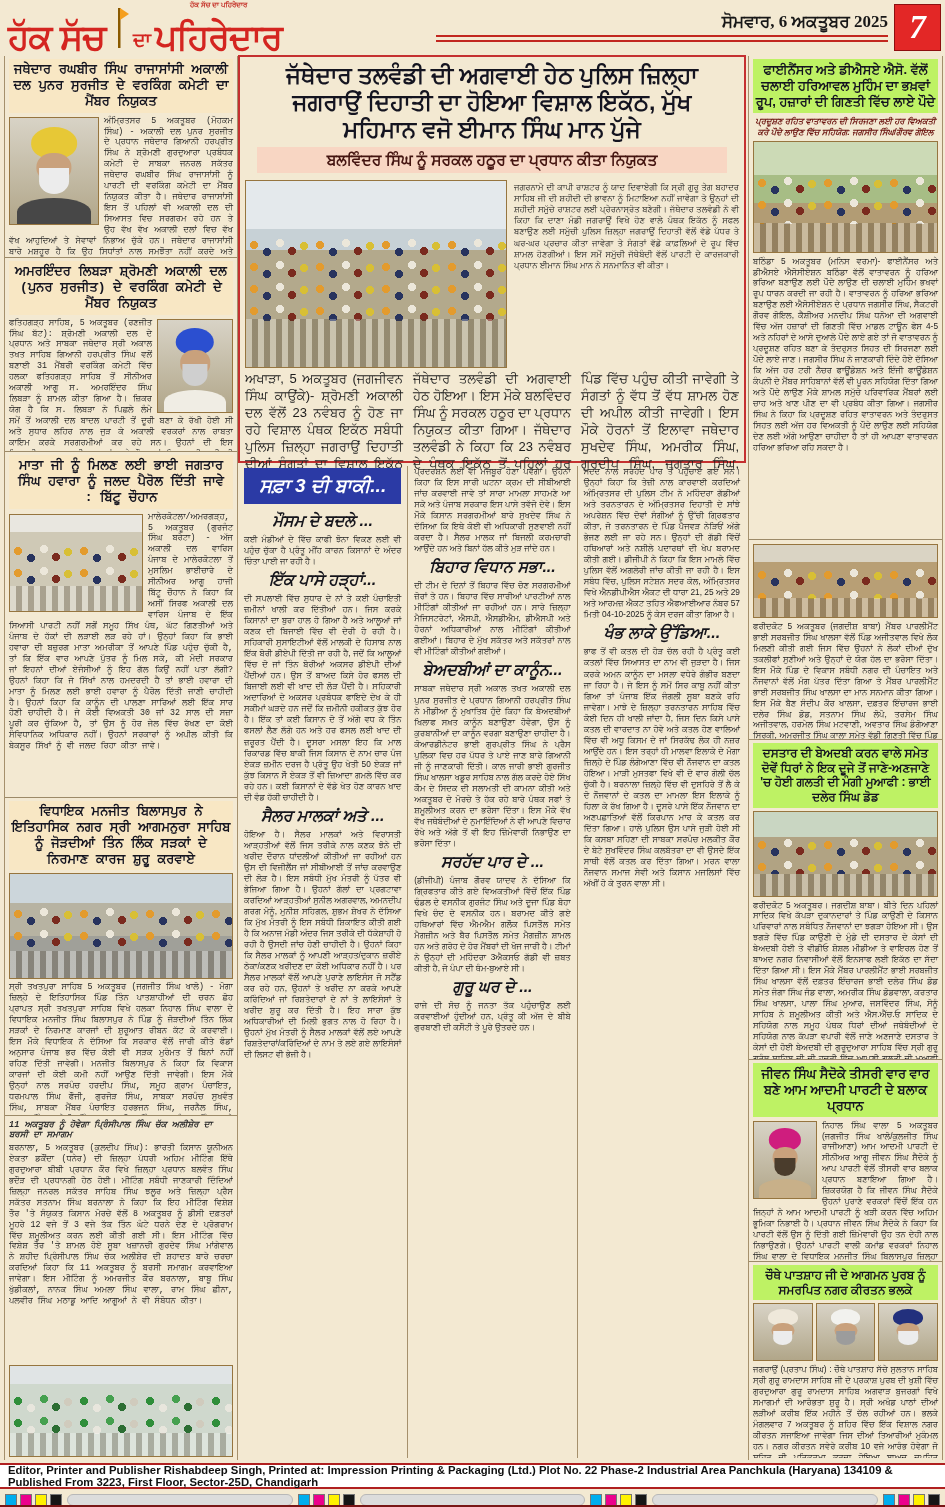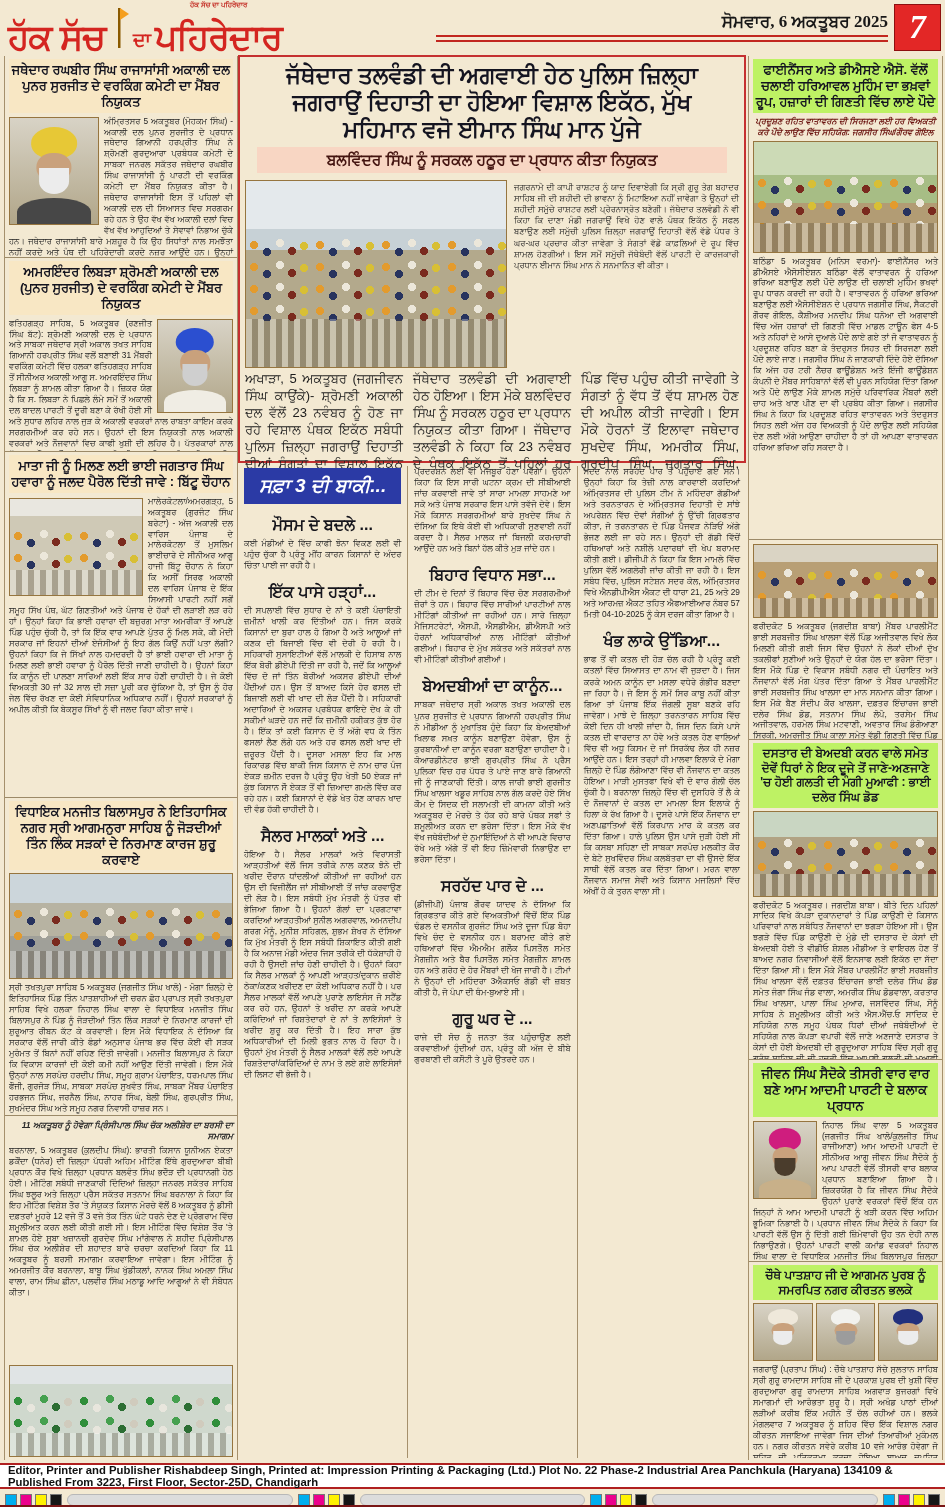--- a/index.html
+++ b/index.html
@@ -15,21 +15,21 @@
              font-family:"Liberation Serif","DejaVu Serif",serif;font-size:17px;font-weight:700;color:#181818;}
   .page-badge{position:absolute;left:894px;top:4px;width:45px;height:45px;background:#e32726;border:1px solid #8e0f0f;
               color:#fff;display:flex;align-items:center;justify-content:center;
               font-family:"Liberation Serif","DejaVu Serif",serif;font-style:italic;font-weight:700;font-size:33px;}
   
   .hl{font-weight:800;text-align:center;line-height:1.22;color:#141420;}
   .body-p{font-size:8.3px;line-height:1.32;text-align:justify;color:#232323;margin:2px 0 0;}
   .rail{position:absolute;top:56px;border-left:1px solid #a5906c;border-right:1px solid #a5906c;background:#f3e9d2;}
   .art{padding:3px 4px;border-bottom:1px solid #9c8a68;overflow:hidden;box-sizing:border-box;}
   .art .hl{font-size:13px;background:#f8e7c4;padding:3px 2px;margin:0 0 3px;}
-  .subhl{font-size:8.6px;font-weight:800;font-style:italic;text-align:right;color:#2a2a2a;margin:1px 0 3px;}
+  .subhl{font-size:8.6px;font-weight:800;font-style:italic;text-align:left;color:#2a2a2a;margin:1px 0 3px;}
   
   .ph{position:relative;border:1px solid #96753f;overflow:hidden;box-sizing:border-box;}
   .ph::before{content:"";position:absolute;left:0;right:0;top:30%;height:45%;
     background-image:
       radial-gradient(circle 4px at 8px 8px,#e39b2d 97%,transparent),
       radial-gradient(circle 4px at 21px 15px,#27335e 97%,transparent),
       radial-gradient(circle 4px at 34px 6px,#ece7da 97%,transparent),
       radial-gradient(circle 4px at 46px 14px,#7a2a1e 97%,transparent),
       radial-gradient(circle 4px at 58px 9px,#d8bf35 97%,transparent);
     background-size:66px 22px;}
@@ -68,21 +68,21 @@
   .main-photo{float:left;width:262px;height:188px;margin:2px 7px 3px 0;}
   .main-right{font-size:8.4px;line-height:1.33;text-align:justify;}
   .main-cols{clear:both;height:104px;column-count:3;column-gap:10px;font-size:13px;line-height:1.3;
              text-align:justify;margin-top:4px;overflow:hidden;}
   
   .cont{position:absolute;left:238px;top:466px;width:508px;height:992px;display:flex;box-sizing:border-box;}
   .cont-col{width:170px;padding:0 6px;box-sizing:border-box;overflow:hidden;}
   .cont-col + .cont-col{border-left:1px solid #a5906c;}
   .cont-title{background:#2b3aa5;color:#fff;font-style:italic;font-weight:800;font-size:19px;
               text-align:center;padding:7px 4px;margin:2px 0 8px;}
-  .cont-h{font-weight:800;font-size:16px;text-align:center;color:#15151c;margin:12px 0 4px;}
+  .cont-h{font-style:italic;font-weight:800;font-size:16px;text-align:center;color:#15151c;margin:0 0 4px;}
   .cont-p{font-size:8.3px;line-height:1.33;text-align:justify;color:#232323;margin:0 0 4px;}
   
   #rail-right .art .hl{background:#bef264;}
   .maroon-sub{font-size:8.4px;font-weight:800;font-style:italic;text-align:center;color:#6b1410;margin:1px 0 3px;}
   .mini-row{display:flex;gap:3px;justify-content:center;margin:2px 0 3px;}
   
   .footer{position:absolute;left:0;top:1463px;width:945px;height:26px;background:#fff;
           border-top:2px solid #b02020;border-bottom:2px solid #b02020;display:flex;align-items:center;
           padding:0 8px;box-sizing:border-box;font-size:11.3px;font-weight:700;color:#101010;}
   .regrow{position:absolute;left:0;top:1493px;width:945px;height:14px;display:flex;align-items:center;
@@ -109,21 +109,21 @@
     </span>
     <span class="logo-da">ਦਾ</span>
     <span class="logo-big">ਪਹਿਰੇਦਾਰ</span>
   </div>
   <div class="logo-small">ਹੱਕ ਸੱਚ ਦਾ ਪਹਿਰੇਦਾਰ</div>
   <div class="rule" style="top:35px;"></div>
   <div class="rule" style="top:40px;"></div>
   <div class="date-line">ਸੋਮਵਾਰ, 6 ਅਕਤੂਬਰ 2025</div>
   <div class="page-badge">7</div>
 
-  <div class="rail" id="rail-left" style="left:4px;width:232px;height:1404px;">
+  <div class="rail" id="rail-left" style="left:4px;width:232px;height:1404px;font-family:Liberation Mono, monospace;">
 
     <div class="art" style="height:202px;">
       <div class="hl">ਜਥੇਦਾਰ ਰਘਬੀਰ ਸਿੰਘ ਰਾਜਾਸਾਂਸੀ ਅਕਾਲੀ ਦਲ ਪੁਨਰ ਸੁਰਜੀਤ ਦੇ ਵਰਕਿੰਗ ਕਮੇਟੀ ਦਾ ਮੈਂਬਰ ਨਿਯੁਕਤ</div>
       <div class="pt" style="float:left;width:88px;height:106px;margin:1px 5px 2px 0;">
         <span class="turban" style="background:#e7c836;"></span>
         <span class="face"></span>
         <span class="beard"></span>
         <span class="shoulders" style="background:#474747;"></span>
       </div>
       <p class="body-p">ਅੰਮ੍ਰਿਤਸਰ 5 ਅਕਤੂਬਰ (ਮੋਹਕਮ ਸਿੰਘ) - ਅਕਾਲੀ ਦਲ ਪੁਨਰ ਸੁਰਜੀਤ ਦੇ ਪ੍ਰਧਾਨ ਜਥੇਦਾਰ ਗਿਆਨੀ ਹਰਪ੍ਰੀਤ ਸਿੰਘ ਨੇ ਸ਼੍ਰੋਮਣੀ ਗੁਰਦੁਆਰਾ ਪ੍ਰਬੰਧਕ ਕਮੇਟੀ ਦੇ ਸਾਬਕਾ ਜਨਰਲ ਸਕੱਤਰ ਜਥੇਦਾਰ ਰਘਬੀਰ ਸਿੰਘ ਰਾਜਾਸਾਂਸੀ ਨੂੰ ਪਾਰਟੀ ਦੀ ਵਰਕਿੰਗ ਕਮੇਟੀ ਦਾ ਮੈਂਬਰ ਨਿਯੁਕਤ ਕੀਤਾ ਹੈ। ਜਥੇਦਾਰ ਰਾਜਾਸਾਂਸੀ ਇਸ ਤੋਂ ਪਹਿਲਾਂ ਵੀ ਅਕਾਲੀ ਦਲ ਦੀ ਸਿਆਸਤ ਵਿਚ ਸਰਗਰਮ ਰਹੇ ਹਨ ਤੇ ਉਹ ਵੱਖ ਵੱਖ ਅਕਾਲੀ ਦਲਾਂ ਵਿਚ ਵੱਖ ਵੱਖ ਆਹੁਦਿਆਂ ਤੇ ਸੇਵਾਵਾਂ ਨਿਭਾਅ ਚੁੱਕੇ ਹਨ। ਜਥੇਦਾਰ ਰਾਜਾਸਾਂਸੀ ਬਾਰੇ ਮਸ਼ਹੂਰ ਹੈ ਕਿ ਉਹ ਸਿਧਾਂਤਾਂ ਨਾਲ ਸਮਝੌਤਾ ਨਹੀਂ ਕਰਦੇ ਅਤੇ ਪੰਥ ਦੀ ਪਹਿਰੇਦਾਰੀ ਕਰਦੇ ਨਜ਼ਰ ਆਉਂਦੇ ਹਨ। ਉਨ੍ਹਾਂ ਹਮੇਸ਼ਾ ਪੰਥ ਪ੍ਰਥਮ ਮੰਨਿਆ। ਸ਼੍ਰੋਮਣੀ ਕਮੇਟੀ ਵਿਚ ਉਹ ਥਰੋਕ ਮੈਨੇਜਰ ਸ੍ਰੀ ਦਰਬਾਰ ਸਾਹਿਬ, ਨਿਜੀ ਸਹਾਇਕ ਪ੍ਰਧਾਨ ਸ਼੍ਰੋਮਣੀ ਕਮੇਟੀ ਤੇ ਸਕੱਤਰ ਸ਼੍ਰੋਮਣੀ ਕਮੇਟੀ ਸੇਵਾ ਕਰਦੇ ਰਹੇ।</p>

